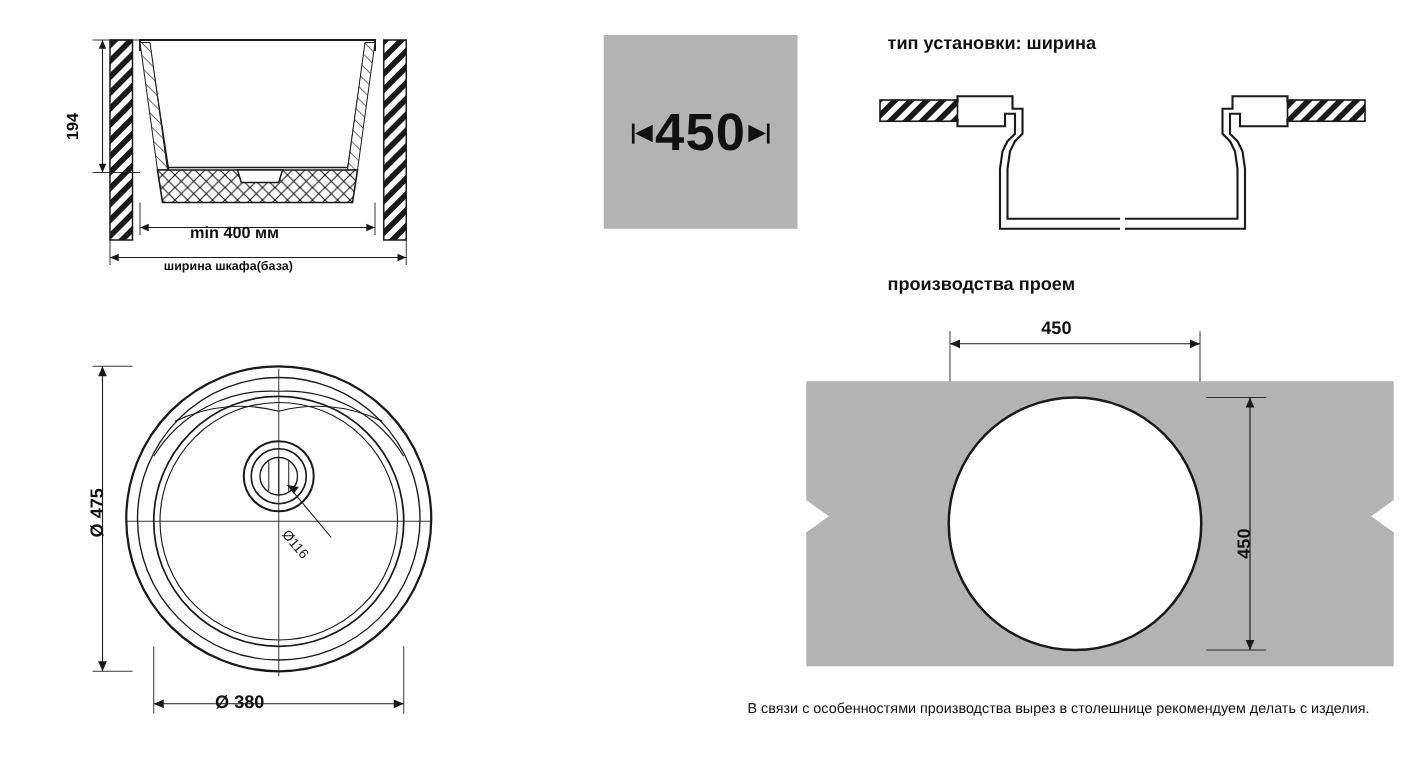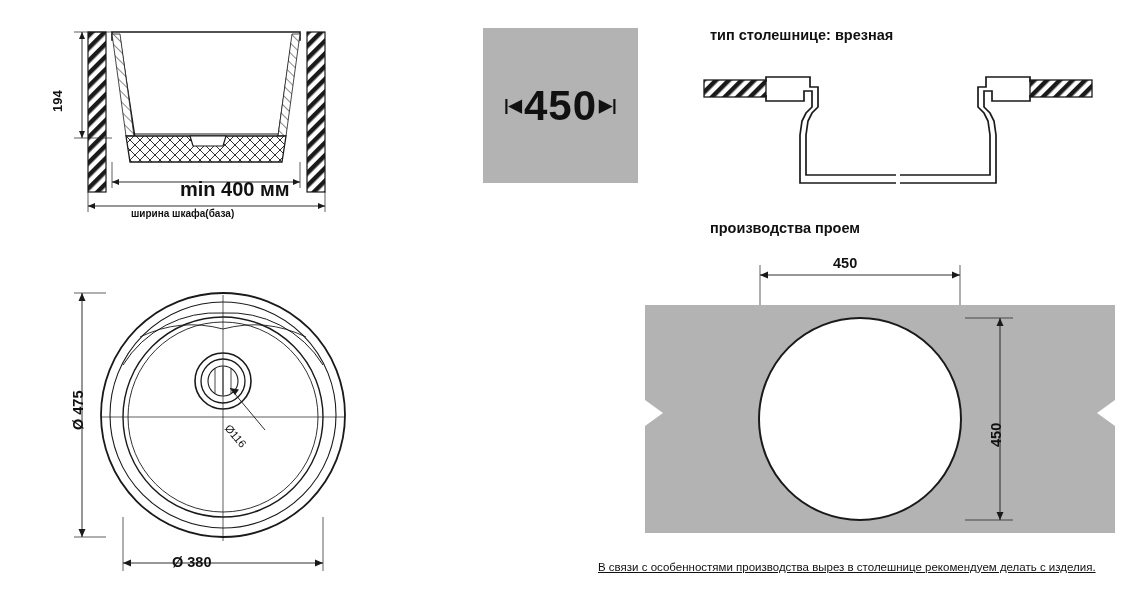--- a/index.html
+++ b/index.html
@@ -94,33 +94,33 @@
       <line x1="28" y1="196" x2="265" y2="196" stroke="#1a1a1a" stroke-width="0.9"></line>
       <path d="M28 196 l7 -3 l0 6 z" fill="#1a1a1a"></path>
       <path d="M265 196 l-7 -3 l0 6 z" fill="#1a1a1a"></path>
       <line x1="28" y1="182" x2="28" y2="202" stroke="#1a1a1a" stroke-width="0.7"></line>
       <line x1="265" y1="182" x2="265" y2="202" stroke="#1a1a1a" stroke-width="0.7"></line>
     </svg>
   </div>
 
   <div class="abs label vert" style="left:50px; top:112px; font-size:13px; font-weight:bold;">194</div>
 
-  <div class="abs label bold" style="left:180px; top:178px; font-size:20px;">min 400 мм</div>
+  <div class="abs label bold" style="left:152px; top:178px; font-size:13px;">min 400 мм</div>
 
   <div class="abs label bold" style="left:131px; top:208px; font-size:10px;">ширина шкафа(база)</div>
 
   <div class="abs gray-box" style="left:483px; top:28px; width:155px; height:155px;">
     <div class="abs" style="left:0; top:0; width:155px; height:155px; display:flex; align-items:center; justify-content:center;">
       <span class="label" style="font-size:17px; font-weight:bold; margin-right:2px;">|◀</span>
       <span class="label" style="font-size:42px; font-weight:bold; letter-spacing:1px;">450</span>
       <span class="label" style="font-size:17px; font-weight:bold; margin-left:2px;">▶|</span>
     </div>
   </div>
 
-  <div class="abs label bold" style="left:710px; top:27px; font-size:14.5px;">тип столешнице: врезная</div>
+  <div class="abs label bold" style="left:710px; top:27px; font-size:14.5px;">тип установки: ширина</div>
 
   <div class="abs" style="left:700px; top:55px;">
     <svg width="400" height="145" viewBox="0 0 400 145">
       <defs>
         <pattern id="hatchC" width="9" height="9" patternTransform="rotate(45)" patternUnits="userSpaceOnUse">
           <rect width="9" height="9" fill="#ffffff"></rect>
           <rect width="4.5" height="9" fill="#1a1a1a"></rect>
         </pattern>
       </defs>
 
@@ -156,21 +156,21 @@
       <path d="M355 270 l-3.5 -8 l7 0 z" fill="#1a1a1a"></path>
       <line x1="320" y1="68" x2="368" y2="68" stroke="#1a1a1a" stroke-width="0.7"></line>
       <line x1="320" y1="270" x2="368" y2="270" stroke="#1a1a1a" stroke-width="0.7"></line>
     </svg>
   </div>
 
   <div class="abs label bold" style="left:833px; top:255px; font-size:14.5px;">450</div>
 
   <div class="abs label vert bold" style="left:988px; top:447px; font-size:14.5px;">450</div>
 
-  <div class="abs footnote" style="left:598px; top:561px;text-decoration:underline;">В связи с особенностями производства вырез в столешнице рекомендуем делать с изделия.</div>
+  <div class="abs footnote" style="left:598px; top:561px;">В связи с особенностями производства вырез в столешнице рекомендуем делать с изделия.</div>
 
   <div class="abs" style="left:60px; top:285px;">
     <svg width="330" height="300" viewBox="0 0 330 300">
 
       <circle cx="163" cy="130" r="122" fill="none" stroke="#1a1a1a" stroke-width="1.8"></circle>
 
       <circle cx="163" cy="130" r="113" fill="none" stroke="#1a1a1a" stroke-width="1.1"></circle>
 
       <circle cx="163" cy="132" r="100" fill="none" stroke="#1a1a1a" stroke-width="1.4"></circle>
       <circle cx="163" cy="132" r="95" fill="none" stroke="#1a1a1a" stroke-width="0.9"></circle>

